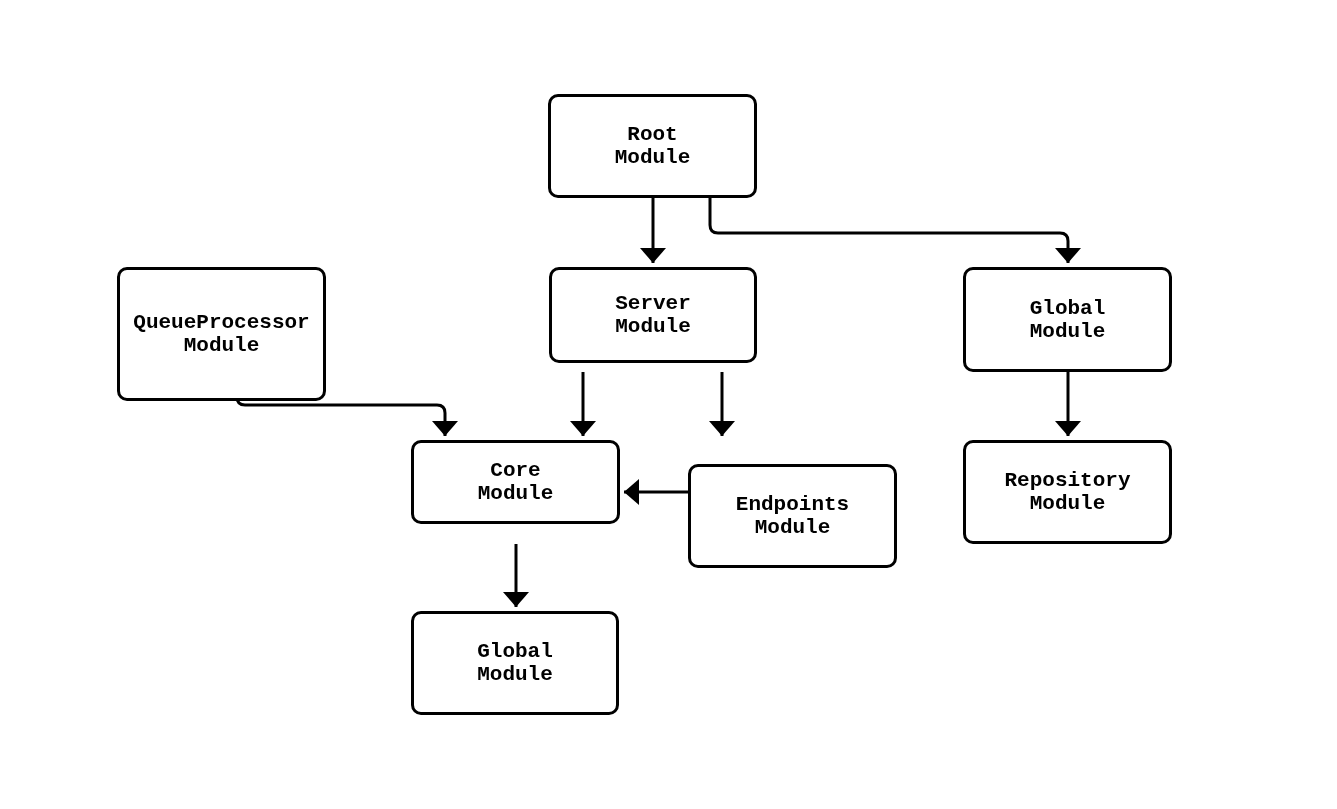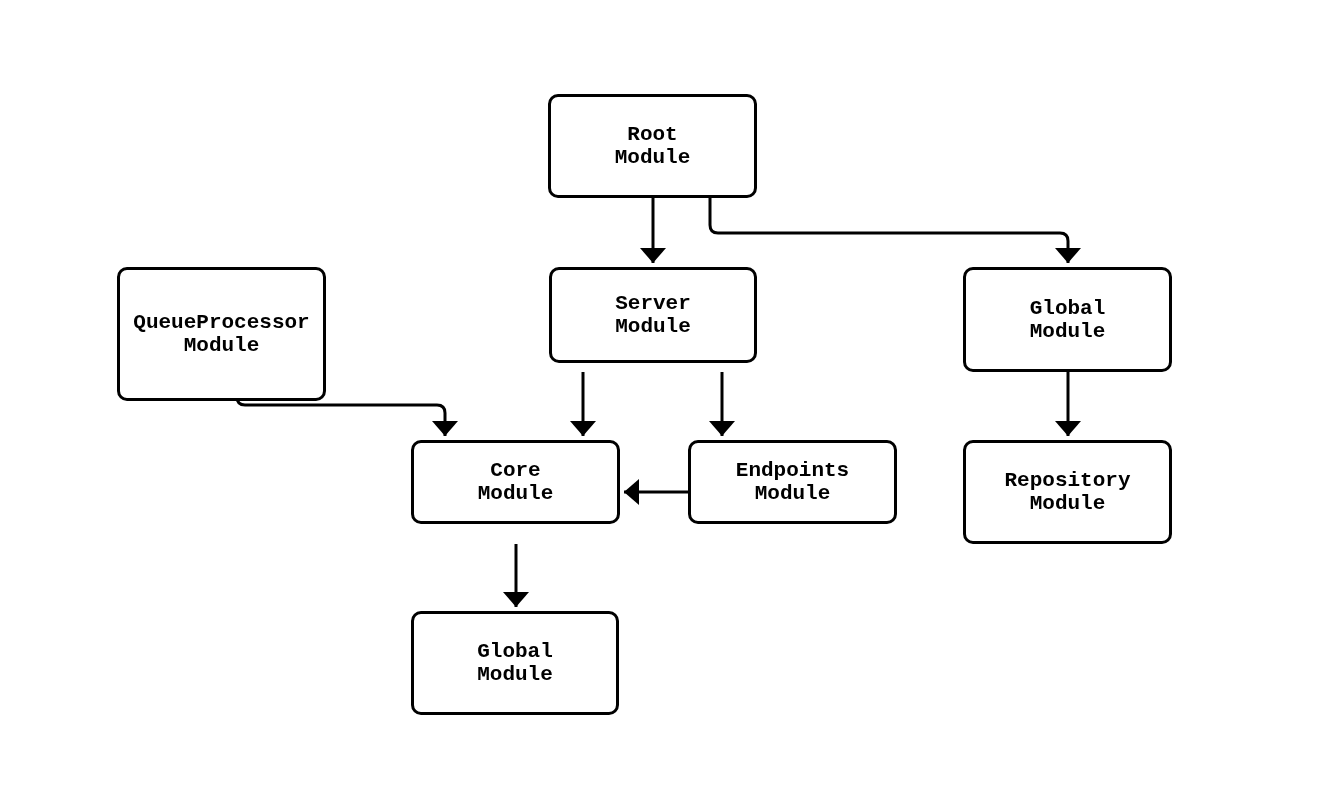--- a/index.html
+++ b/index.html
@@ -84,21 +84,21 @@
   <div class="node" style="left:963px; top:267px; width:209px; height:105px;">
     <span>Global</span>
     <span>Module</span>
   </div>
 
   <div class="node" style="left:411px; top:440px; width:209px; height:84px;">
     <span>Core</span>
     <span>Module</span>
   </div>
 
-  <div class="node" style="left:688px; top:440px; width:209px; height:84px;">
+  <div class="node" style="left:688px; top:464px; width:209px; height:104px;">
     <span>Endpoints</span>
     <span>Module</span>
   </div>
 
   <div class="node" style="left:963px; top:440px; width:209px; height:104px;">
     <span>Repository</span>
     <span>Module</span>
   </div>
 
   <div class="node" style="left:411px; top:611px; width:208px; height:104px;">

